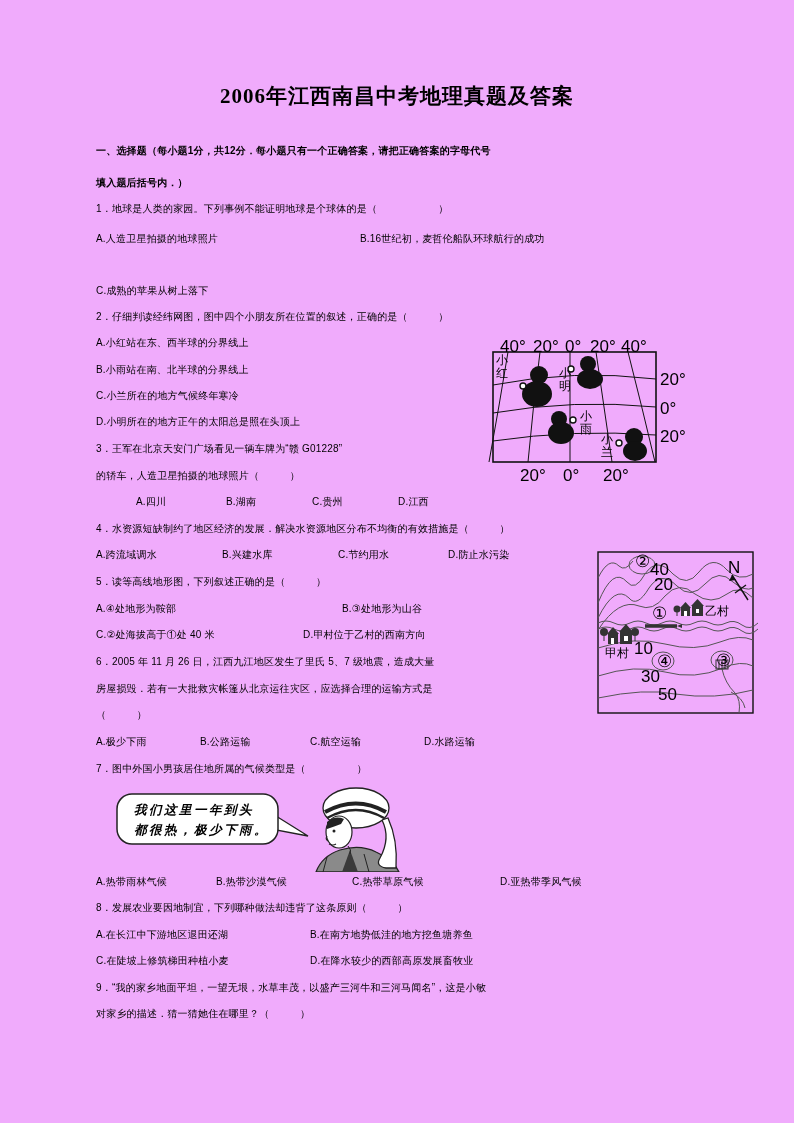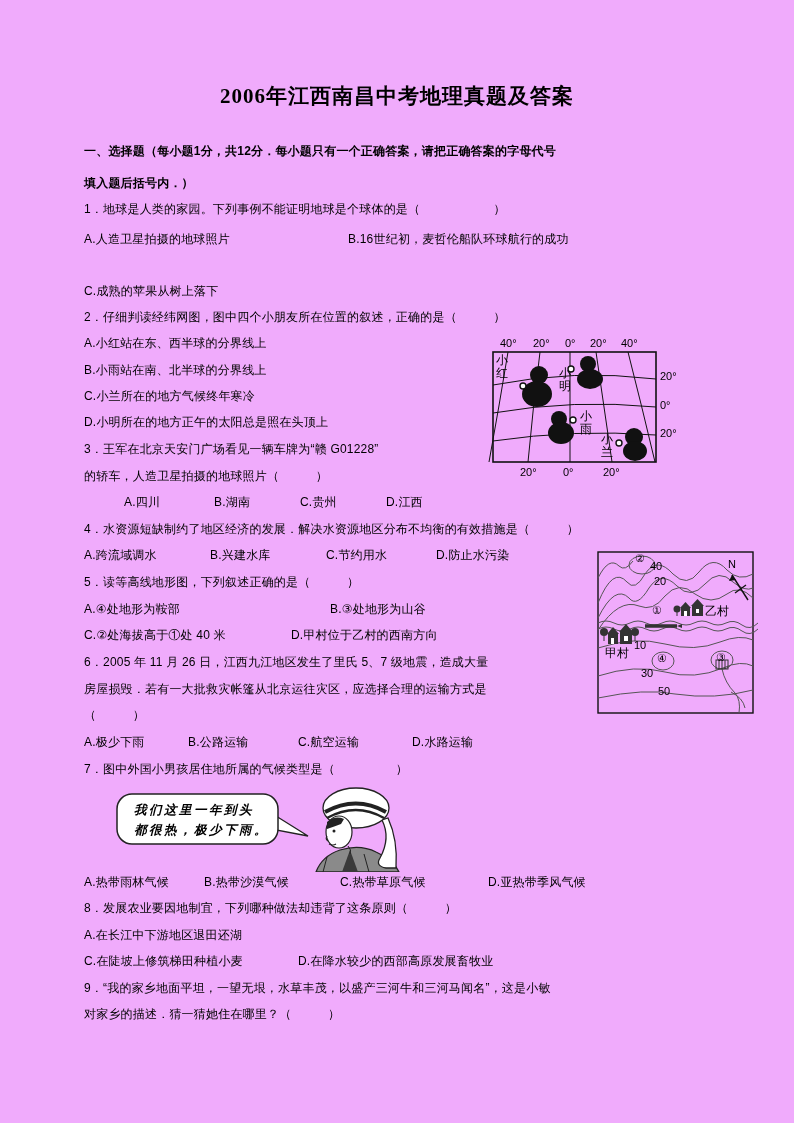--- a/index.html
+++ b/index.html
@@ -1,36 +1,36 @@
 <!DOCTYPE html>
 <html><head>
 <meta charset="utf-8">
 <style>
   html,body{margin:0;padding:0;background:#fff;}
   .page{position:relative;width:794px;height:1123px;background:#f0abfc;
         font-family:"Liberation Sans",sans-serif;color:#000;overflow:hidden;}
-  .ln{position:absolute;left:84px;font-size:12px;line-height:20px;
+  .ln{position:absolute;left:96px;font-size:10px;line-height:20px;
       white-space:nowrap;letter-spacing:0.2px;}
   .bold{font-weight:bold;}
   .title{left:0;width:100%;text-align:center;font-size:21px;font-weight:bold;
          font-family:"Liberation Serif",serif;letter-spacing:1px;}
   .row{display:grid;}
   .c{display:block;white-space:nowrap;}
   .r-q1a{grid-template-columns:264px auto;}
   .r-q1c{grid-template-columns:245px auto;}
   .r-q3 {grid-template-columns:90px 86px 86px auto;margin-left:40px;}
   .r-q4 {grid-template-columns:126px 116px 110px auto;}
   .r-q5a{grid-template-columns:246px auto;}
   .r-q5c{grid-template-columns:207px auto;}
   .r-q6 {grid-template-columns:104px 110px 114px auto;}
   .r-q7 {grid-template-columns:120px 136px 148px auto;}
   .r-q8 {grid-template-columns:214px auto;}
   .fig{position:absolute;}
   .fig svg{display:block;}
-  .lbl{position:absolute;font-size:11px;line-height:1;white-space:nowrap;}
+  .lbl{position:absolute;font-size:17px;line-height:1;white-space:nowrap;}
   .lbl12{position:absolute;font-size:12px;line-height:1;white-space:nowrap;}
   .vlbl{position:absolute;width:14px;font-size:12px;line-height:13px;
         word-break:break-all;text-align:center;}
   .btxt{position:absolute;font-style:italic;font-weight:bold;font-size:12.5px;
         letter-spacing:2.5px;white-space:nowrap;}
 </style>
 </head>
 <body>
 
 <div class="page">
@@ -95,20 +95,21 @@
   <div class="ln row r-q7" style="top:872px">
     <span class="c">A.热带雨林气候</span>
     <span class="c">B.热带沙漠气候</span>
     <span class="c">C.热带草原气候</span>
     <span class="c">D.亚热带季风气候</span>
   </div>
 
   <div class="ln" style="top:898px">8．发展农业要因地制宜，下列哪种做法却违背了这条原则（　　　）</div>
   <div class="ln row r-q8" style="top:925px">
     <span class="c">A.在长江中下游地区退田还湖</span>
+    <span class="c">B.在南方地势低洼的地方挖鱼塘养鱼</span>
   </div>
   <div class="ln row r-q8" style="top:951px">
     <span class="c">C.在陡坡上修筑梯田种植小麦</span>
     <span class="c">D.在降水较少的西部高原发展畜牧业</span>
   </div>
 
   <div class="ln" style="top:978px">9．“我的家乡地面平坦，一望无垠，水草丰茂，以盛产三河牛和三河马闻名”，这是小敏</div>
   <div class="ln" style="top:1004px">对家乡的描述．猜一猜她住在哪里？（　　　）</div>
 
   <div class="fig" style="left:487px;top:337px;width:216px;height:144px">

